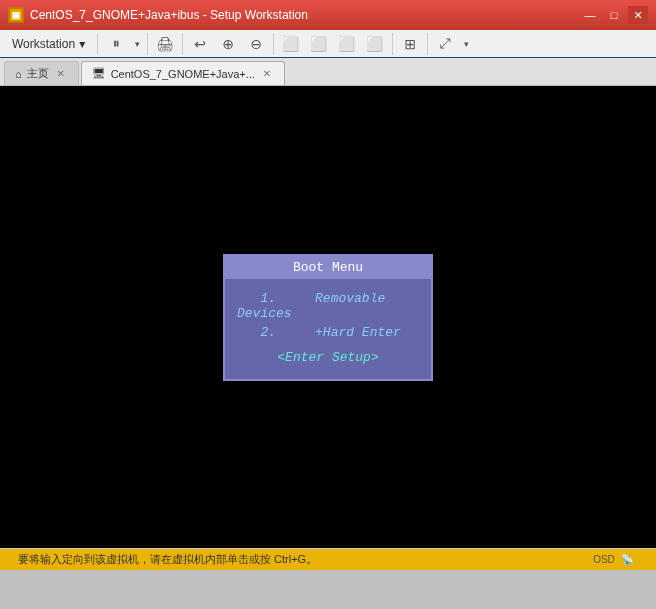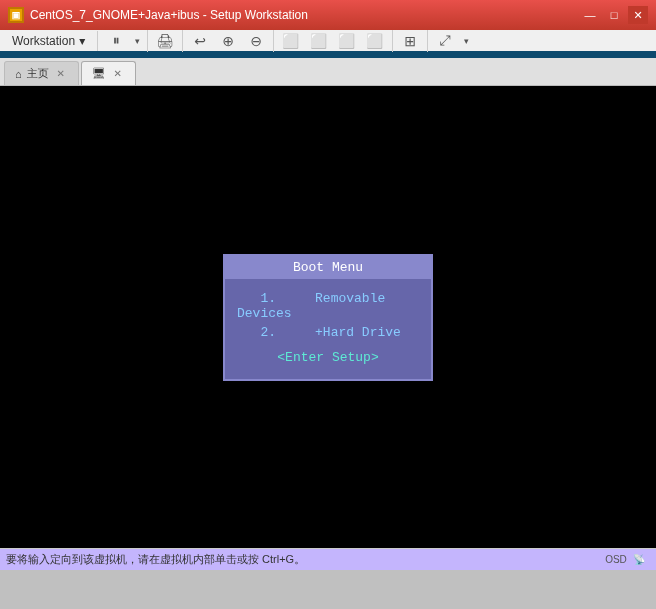--- a/index.html
+++ b/index.html
@@ -58,21 +58,21 @@
       cursor: pointer;
       border: none;
       background: transparent;
     }
     .title-btn.close { background: #c0392b; }
 
     
     #menu-bar {
       height: 28px;
       background: #f0f0f0;
-      border-bottom: 7px solid #0c4a6e;
+      border-bottom: 1px solid #0c4a6e;
       display: flex;
       align-items: center;
       padding: 0 4px;
       gap: 2px;
     }
     .menu-item {
       padding: 3px 8px;
       font-size: 12px;
       cursor: pointer;
       border-radius: 2px;
@@ -176,41 +176,42 @@
       background: #8888cc;
       text-align: center;
       padding: 4px 0;
       color: white;
       font-weight: normal;
     }
     #boot-menu-body {
       background: #6666aa;
       padding: 10px 12px;
       color: #88ccff;
+      font-style: italic;
     }
     .boot-menu-item {
       padding: 2px 0;
       color: #88ccff;
       font-family: 'Courier New', monospace;
     }
     #boot-menu-enter {
       text-align: center;
       padding: 8px 0 4px 0;
       color: #5eead4;
     }
 
     
     #status-bar {
       height: 22px;
-      background: #c4b5fd;
+      background: #eab308;
       border-top: 1px solid #ccc;
       display: flex;
       align-items: center;
       justify-content: space-between;
-      padding: 0 6px;
+      padding: 0 18px;
       font-size: 11px;
       color: #333;
     }
     #status-text {
       flex: 1;
       overflow: hidden;
       white-space: nowrap;
     }
     #status-icons {
       display: flex;
@@ -274,20 +275,21 @@
 </div>
 
 <div id="tab-bar">
   <div class="tab">
     <span>⌂</span>
     <span>主页</span>
     <span class="tab-close">✕</span>
   </div>
   <div class="tab active">
     <span style="font-size:11px;">🖥</span>
+    <span>CentOS_7_GNOME+Java+...</span>
     <span class="tab-close">✕</span>
   </div>
 </div>
 
 <div id="vm-screen">
 
   <div id="boot-menu">
     <div id="boot-menu-header">
       <span>Boot Menu</span>
     </div>
@@ -295,21 +297,21 @@
       <div class="boot-menu-item">
         <span>&nbsp;&nbsp;</span>
         <span>1.</span>
         <span>&nbsp;&nbsp;&nbsp;</span>
         <span>Removable Devices</span>
       </div>
       <div class="boot-menu-item">
         <span>&nbsp;&nbsp;</span>
         <span>2.</span>
         <span>&nbsp;&nbsp;&nbsp;</span>
-        <span>+Hard Drive</span>
+        <span>+Hard Enter</span>
       </div>
       <div id="boot-menu-enter">
         <span>&lt;Enter Setup&gt;</span>
       </div>
     </div>
   </div>
 </div>
 
 <div id="status-bar">
   <span id="status-text">要将输入定向到该虚拟机，请在虚拟机内部单击或按 Ctrl+G。</span>

